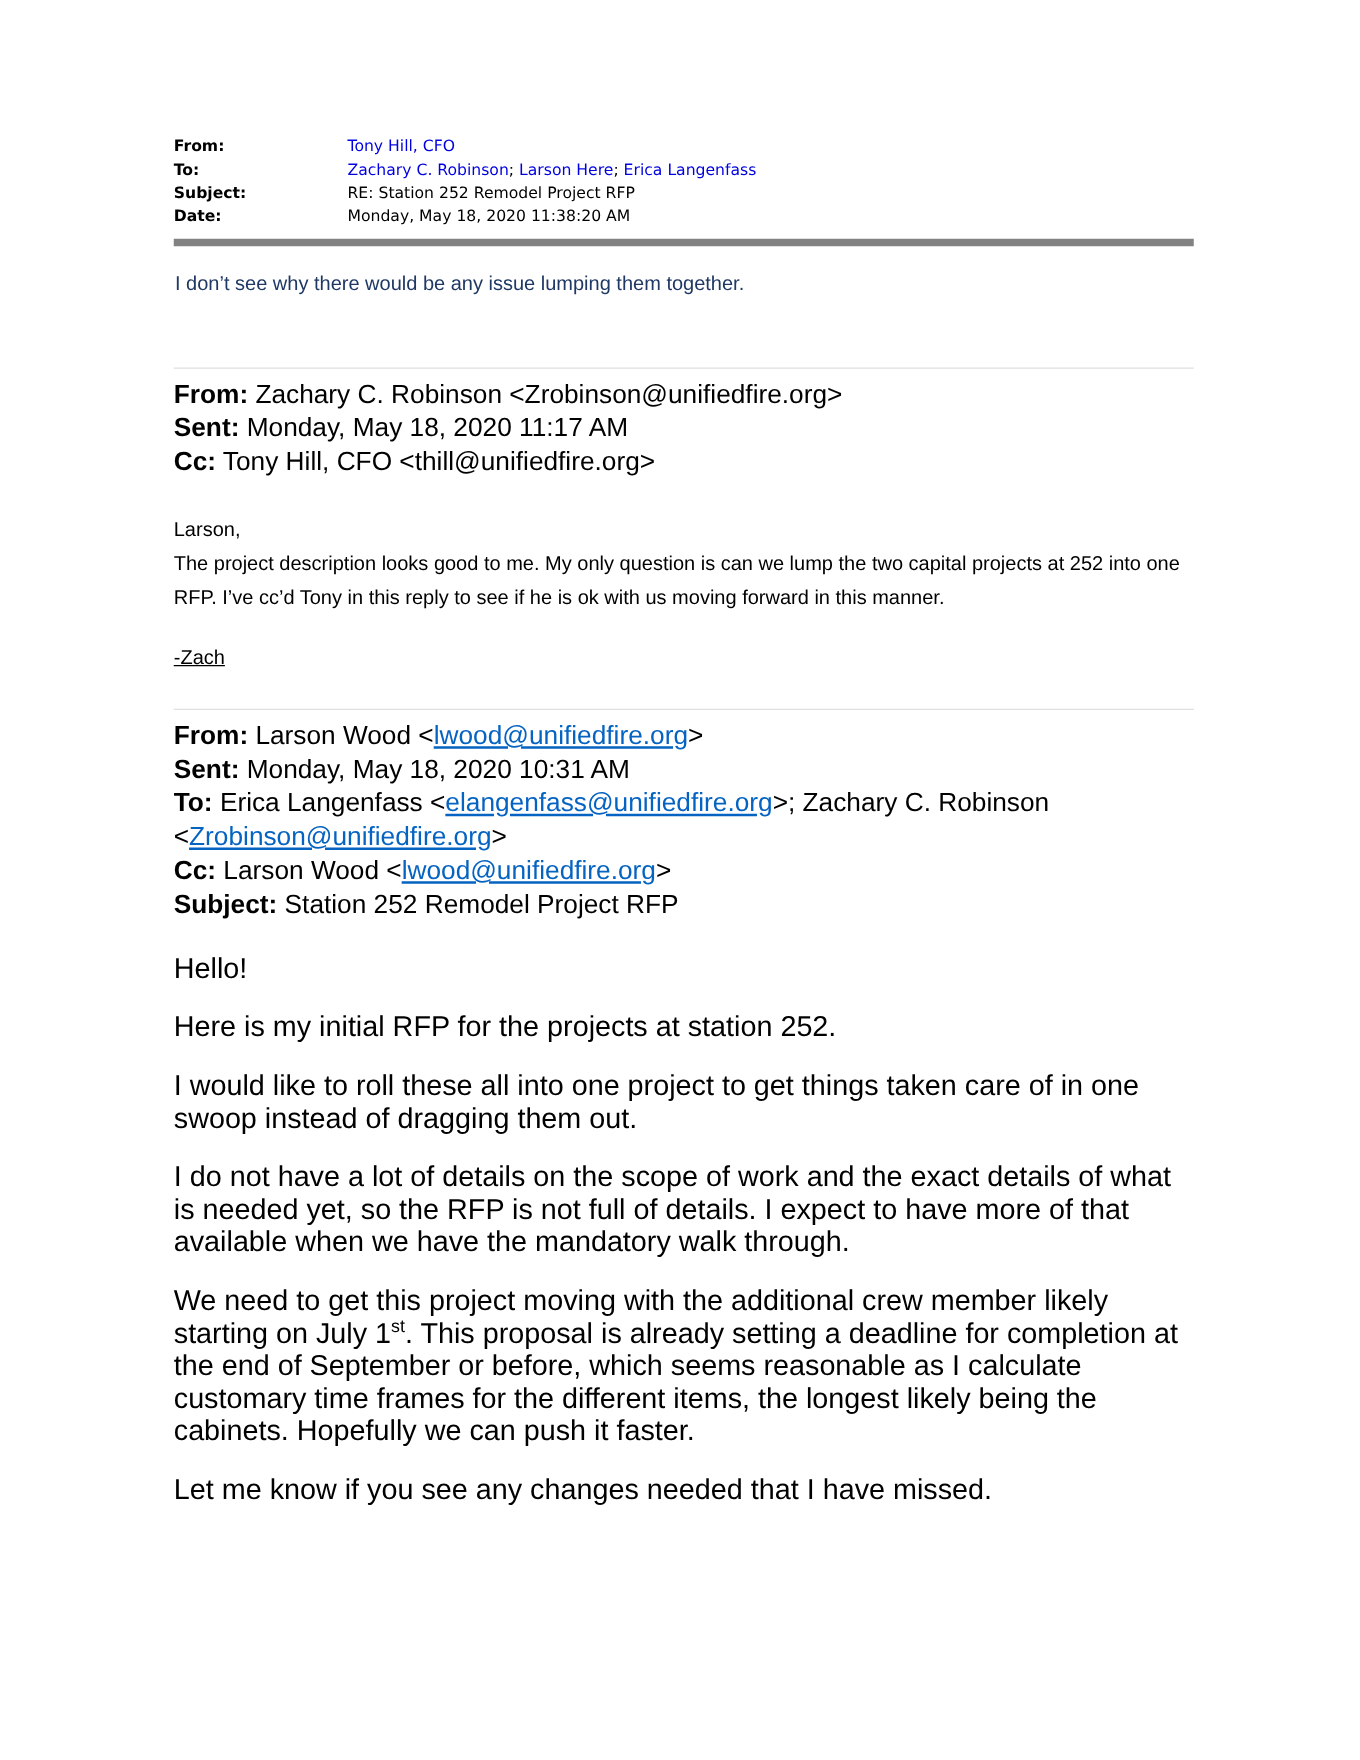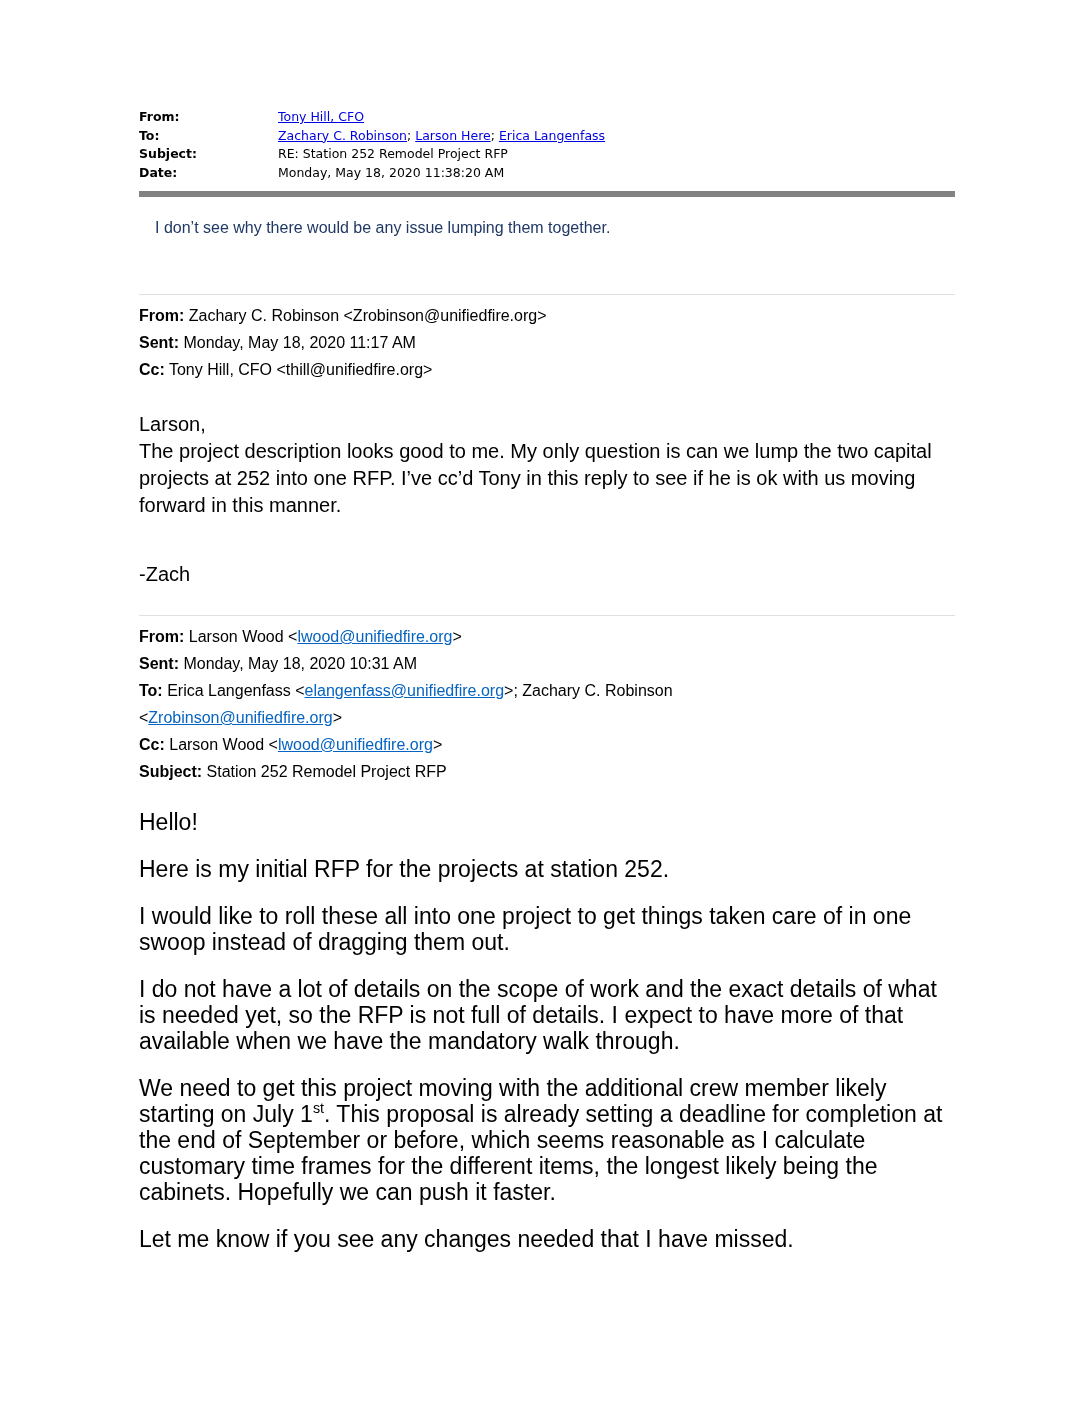--- a/index.html
+++ b/index.html
@@ -7,38 +7,38 @@
     width:1088px;height:1408px;background:#ffffff;color:#000;
     font-family:"Liberation Sans",sans-serif;overflow:hidden;
   }
   .page{box-sizing:border-box;width:1088px;height:1061px;padding:108px 133px 40px 139px;}
 
   
   .meta{font-family:"DejaVu Sans",sans-serif;font-size:12.5px;line-height:18.5px;}
   .meta-row{display:flex;}
   .meta-label{width:139px;flex:none;font-weight:bold;}
   .meta-value{white-space:nowrap;}
-  a.toplink{color:#0000e0;text-decoration:underline;cursor:pointer;}
+  a.toplink{color:#0000e0;cursor:pointer;}
   .sep{color:#000;}
 
   .thick-rule{height:6px;background:#828282;margin-top:9px;}
 
-  .reply-note{font-size:16px;line-height:22px;color:#1f3864;margin:20px 0 0 16px;}
+  .reply-note{font-size:16px;line-height:22px;color:#1f3864;margin:20px 0 0 1px;}
 
   .hairline{border-top:1px solid #e0e0e0;height:0;}
   .hr1{margin-top:55px;}
   .hr2{margin-top:27px;}
 
-  .email-header{font-size:16px;line-height:27px;margin-top:7px;}
+  .email-header{font-size:21px;line-height:27px;margin-top:7px;}
   .hlabel{font-weight:bold;}
   a.maillink{color:#0563c1;text-decoration:underline;cursor:pointer;}
 
-  .email2-body{font-size:20px;line-height:27px;margin-top:28px;}
+  .email2-body{font-size:16px;line-height:27px;margin-top:28px;}
   .email2-body p{margin:0;}
-  .email2-body .sig{margin-top:42px;}
+  .email2-body .sig{margin-top:21px;text-decoration:underline;}
 
   .email3-body{font-size:23px;line-height:26px;}
   .email3-body p{margin:21px 0 0 0;}
   .email3-body p.first{margin-top:24px;}
   sup{font-size:62%;line-height:0;}
 </style>
 </head>
 <body>
 
 <div class="page">

